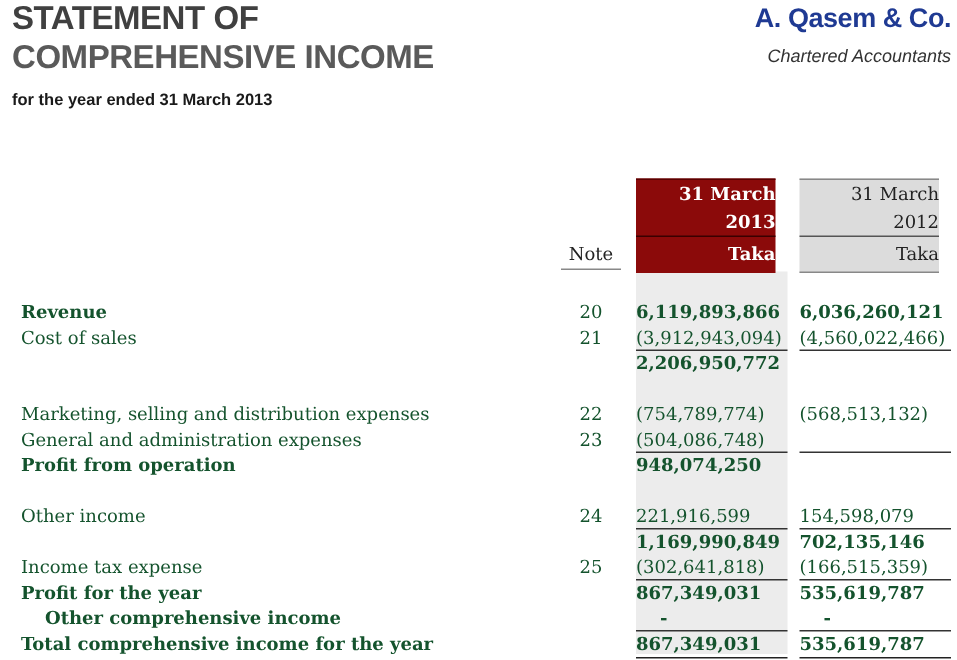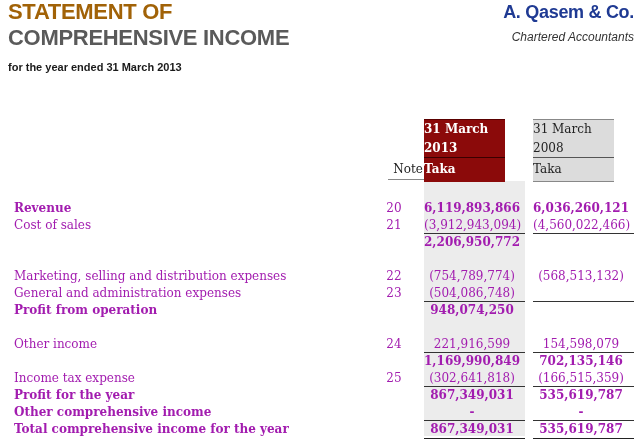--- a/index.html
+++ b/index.html
@@ -4,58 +4,58 @@
   <style>
     html, body { margin: 0; padding: 0; }
     body {
       width: 638px; height: 440px; background: #ffffff; position: relative; overflow: hidden;
       font-family: "DejaVu Serif", serif;
     }
     .title1, .title2 {
       position: absolute; left: 8px; font-family: "Liberation Sans", sans-serif; font-weight: bold;
       font-size: 22px; letter-spacing: -0.3px; line-height: 24px;
     }
-    .title1 { top: 0px; color: #a16207; }
+    .title1 { top: 0px; color: #404040; }
     .title2 { top: 26px; color: #5a5a5a; }
     .subtitle {
       position: absolute; left: 8px; top: 61px; font-family: "Liberation Sans", sans-serif;
       font-weight: bold; font-size: 11px; color: #1a1a1a;
     }
     .brand {
       position: absolute; right: 4px; top: 2px; font-family: Liberation Sans, sans-serif;
       font-weight: bold; font-size: 18px; color: #1f3a93; letter-spacing: -0.3px;
     }
     .brand-sub {
       position: absolute; right: 4px; top: 30px; font-family: "Liberation Sans", sans-serif;
       font-style: italic; font-size: 12px; color: #333;
     }
     
     .col-cur-bg {
       position: absolute; left: 424px; top: 181px; width: 101px; height: 255px;
       background: #ececec;
     }
     .hdr {
-      position: absolute; top: 119px; width: 81px; height: 62px; text-align: left;
+      position: absolute; top: 119px; width: 93px; height: 62px; text-align: right;
       font-size: 12px; line-height: 19px;
     }
     .hdr-cur { left: 424px; background: #8b0a0a; color: #fff; font-weight: bold; border-top: 1px solid #5a0000; }
     .hdr-prev { left: 533px; background: #dcdcdc; color: #222; border-top: 1px solid #888; }
     .hdr .yr { display: block; height: 38px; padding-top: 0px; border-bottom: 1px solid #3a0000; box-sizing: border-box; }
     .hdr-prev .yr { border-bottom-color: #555; }
     .hdr .unit { display: block; height: 23px; line-height: 23px; }
     .hdr-prev { border-bottom: 1px solid #888; height: 61px; }
     .note-hdr {
-      position: absolute; left: 388px; top: 162px; width: 40px; text-align: center;
+      position: absolute; left: 374px; top: 162px; width: 40px; text-align: center;
       font-size: 12px; color: #222; border-bottom: 1px solid #888; padding-bottom: 3px;
     }
-    .row { position: absolute; left: 0; width: 604px; height: 17px; font-size: 12px; line-height: 17px; color: #a21caf; }
+    .row { position: absolute; left: 0; width: 604px; height: 17px; font-size: 12px; line-height: 17px; color: #14532d; }
     .row .label { position: absolute; left: 14px; }
     .row.bold .label, .row.bold .v { font-weight: bold; }
     .row .note { position: absolute; left: 374px; width: 40px; text-align: center; }
-    .row .v { position: absolute; width: 96px; text-align: center; }
+    .row .v { position: absolute; width: 96px; text-align: left; }
     .row .v.cur { left: 424px; }
     .row .v.prev { left: 533px; }
     .row .v.total { font-weight: bold; }
     .uline { position: absolute; height: 0; border-top: 1px solid #333; width: 101px; }
     .uline.cur { left: 424px; }
     .uline.prev { left: 533px; }
     .dbl { position: absolute; height: 3px; width: 101px; border-top: 1px solid #222; border-bottom: 2px solid #222; }
     .dbl.cur { left: 424px; } .dbl.prev { left: 533px; }
   </style>
 </head>
@@ -74,21 +74,21 @@
 <div class="hdr hdr-cur">
   <span class="yr">
     <span>31 March</span><br>
     <span>2013</span>
   </span>
   <span class="unit">Taka</span>
 </div>
 <div class="hdr hdr-prev">
   <span class="yr">
     <span>31 March</span><br>
-    <span>2008</span>
+    <span>2012</span>
   </span>
   <span class="unit">Taka</span>
 </div>
 
 <div id="rows">
     <div class="row bold" style="top: 200px;">
       <span class="label">Revenue</span>
       <span class="note">20</span>
       <span class="v cur">6,119,893,866</span>
       <span class="v prev">6,036,260,121</span>
@@ -143,21 +143,21 @@
       <span class="v prev">(166,515,359)</span>
     </div>
     <div class="row bold" style="top: 387px;">
       <span class="label">Profit for the year</span>
       <span class="note"></span>
       <span class="v cur">867,349,031</span>
       <span class="v prev">535,619,787</span>
     </div>
     <div class="uline cur" style="top: 386px;"></div>
     <div class="uline prev" style="top: 386px;"></div>
-    <div class="row bold" style="top: 404px;">
+    <div class="row bold" style="top: 404px; margin-left: 16px;">
       <span class="label">Other comprehensive income</span>
       <span class="note"></span>
       <span class="v cur">-</span>
       <span class="v prev">-</span>
     </div>
     <div class="row bold" style="top: 421px;">
       <span class="label">Total comprehensive income for the year</span>
       <span class="note"></span>
       <span class="v cur total">867,349,031</span>
       <span class="v prev total">535,619,787</span>

